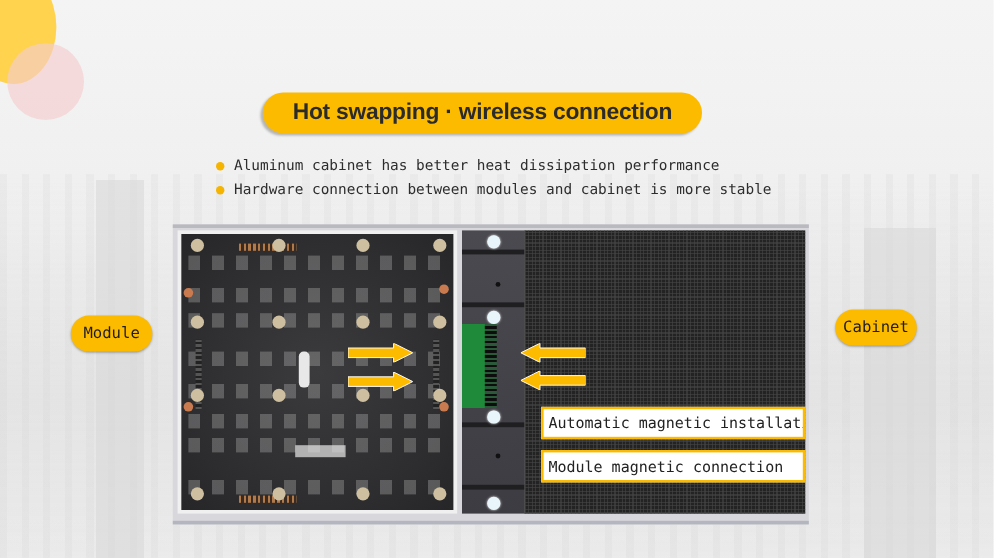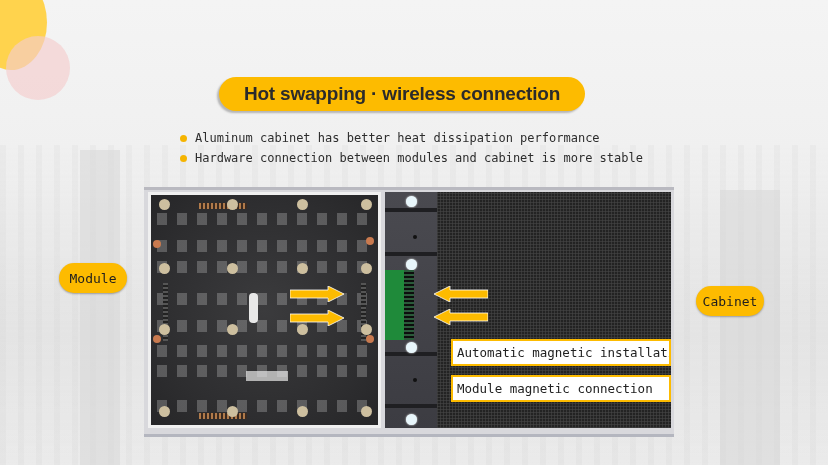--- a/index.html
+++ b/index.html
@@ -175,16 +175,16 @@
   <polygon points="0,4 38,4 38,0 54,8 38,16 38,12 0,12" fill="#fdbb00" stroke="#fff" stroke-width="0.8"></polygon>
 </svg>
 <svg class="arrow" style="left:434px;top:286px;" viewBox="0 0 54 16">
   <polygon points="54,4 16,4 16,0 0,8 16,16 16,12 54,12" fill="#fdbb00" stroke="#fff" stroke-width="0.8"></polygon>
 </svg>
 <svg class="arrow" style="left:434px;top:309px;" viewBox="0 0 54 16">
   <polygon points="54,4 16,4 16,0 0,8 16,16 16,12 54,12" fill="#fdbb00" stroke="#fff" stroke-width="0.8"></polygon>
 </svg>
 
 <div class="pill-side" style="left:59px;top:263px;width:68px;">Module</div>
-<div class="pill-side" style="left:696px;top:286px;width:68px;">Cabinet</div>
+<div class="pill-side" style="left:696px;top:258px;width:68px;">Cabinet</div>
 
 <div class="callout" style="top:339px;">Automatic magnetic installation</div>
 <div class="callout" style="top:375px;">Module magnetic connection</div>
 
 </body></html>

